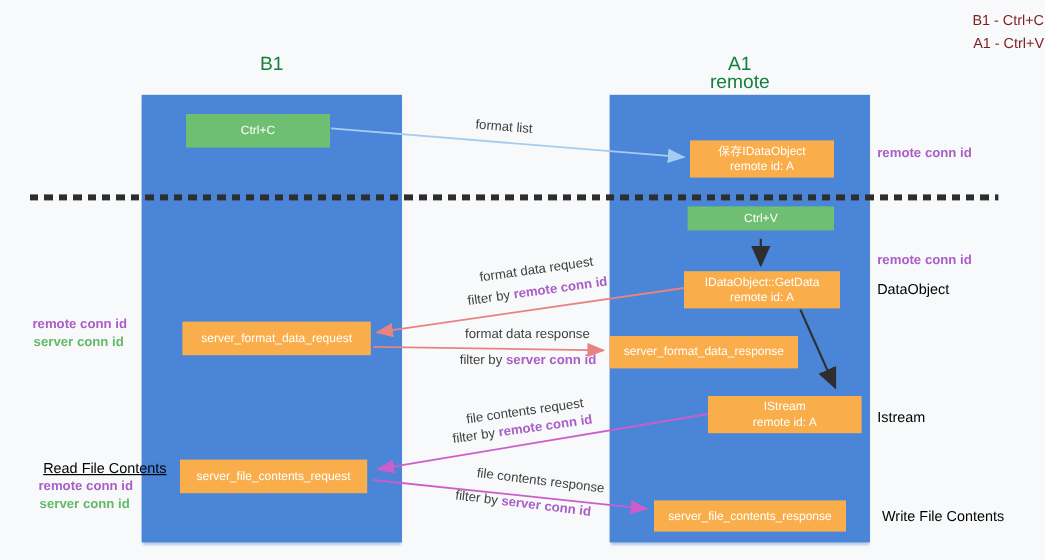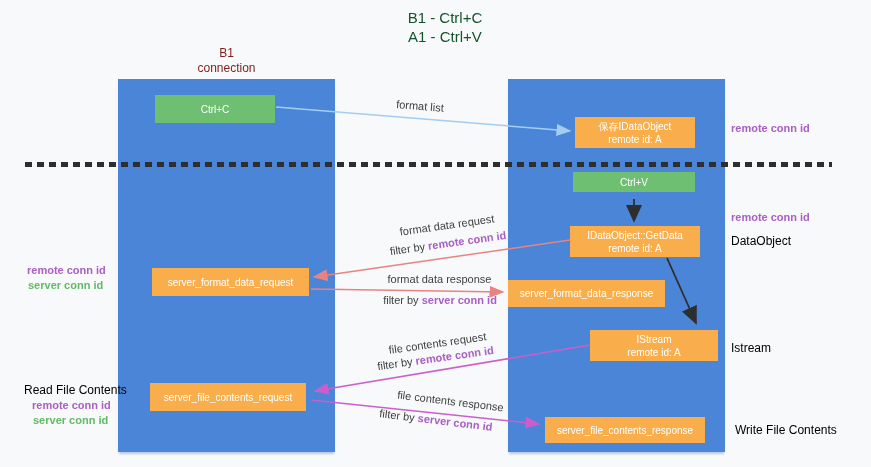--- a/index.html
+++ b/index.html
@@ -8,27 +8,27 @@
     position: relative;
     width: 871px; height: 467px;
     background: #f8f9fa;
     font-family: "Liberation Sans", "DejaVu Sans", sans-serif;
     overflow: hidden;
   }
   .abs { position: absolute; }
   
   #diagram-title {
     left: 20px; top: 8px; width: 850px;
-    text-align: center; color: #14532d;
-    font-size: 15px; line-height: 19px;
+    text-align: right; color: #7f1d1d;
+    font-size: 12px; line-height: 19px;
   }
   
   .lane-header {
     width: 217px; top: 46px; text-align: center;
-    color: #7f1d1d; font-size: 12px; line-height: 15px;
+    color: #15803d; font-size: 16px; line-height: 15px;
   }
   #lane-header-left { left: 118px; }
   #lane-header-right { left: 508px; }
   
   .lane {
     top: 79px; width: 217px; height: 373px;
     background: #4a85d8; z-index: 1;
     box-shadow: 0 3px 2px -1px rgba(130,160,210,.55);
   }
   #lane-left { left: 118px; }
@@ -76,39 +76,42 @@
   .side-label.plain { color: #000000; font-size: 12px; }
   .side-label.purple { color: #a95fc5; font-weight: bold; }
   .side-label.green-text { color: #62ba68; font-weight: bold; }
   #sl-remote-top-right   { left: 731px; top: 122px; }
   #sl-remote-mid-right   { left: 731px; top: 211px; }
   #sl-dataobject         { left: 731px; top: 234px; }
   #sl-istream            { left: 731px; top: 341px; }
   #sl-write-file         { left: 735px; top: 423px; }
   #sl-remote-left-1      { left:  27px; top: 264px; }
   #sl-server-left-1      { left:  28px; top: 279px; }
-  #sl-read-file          { left:  24px; top: 383px; }
+  #sl-read-file          { left:  36px; top: 383px; text-decoration: underline; }
   #sl-remote-left-2      { left:  32px; top: 399px; }
   #sl-server-left-2      { left:  33px; top: 414px; }
   
   #arrow-layer { left: 0; top: 0; z-index: 2; pointer-events: none; }
 </style>
 </head>
 <body>
 
 <div id="stage">
 
   <div class="abs" id="diagram-title">
     <div>B1 - Ctrl+C</div>
     <div>A1 - Ctrl+V</div>
   </div>
 
   <div class="abs lane-header" id="lane-header-left">
     <div>B1</div>
-    <div>connection</div>
+  </div>
+  <div class="abs lane-header" id="lane-header-right">
+    <div>A1</div>
+    <div>remote</div>
   </div>
 
   <div class="abs lane" id="lane-left"></div>
   <div class="abs lane" id="lane-right"></div>
 
   <div class="abs" id="dashed-separator"></div>
 
   <svg class="abs" id="arrow-layer" width="871" height="467" viewBox="0 0 871 467">
     <defs>
       <marker id="m-blue" markerWidth="10" markerHeight="8" refX="9" refY="4" orient="auto">

